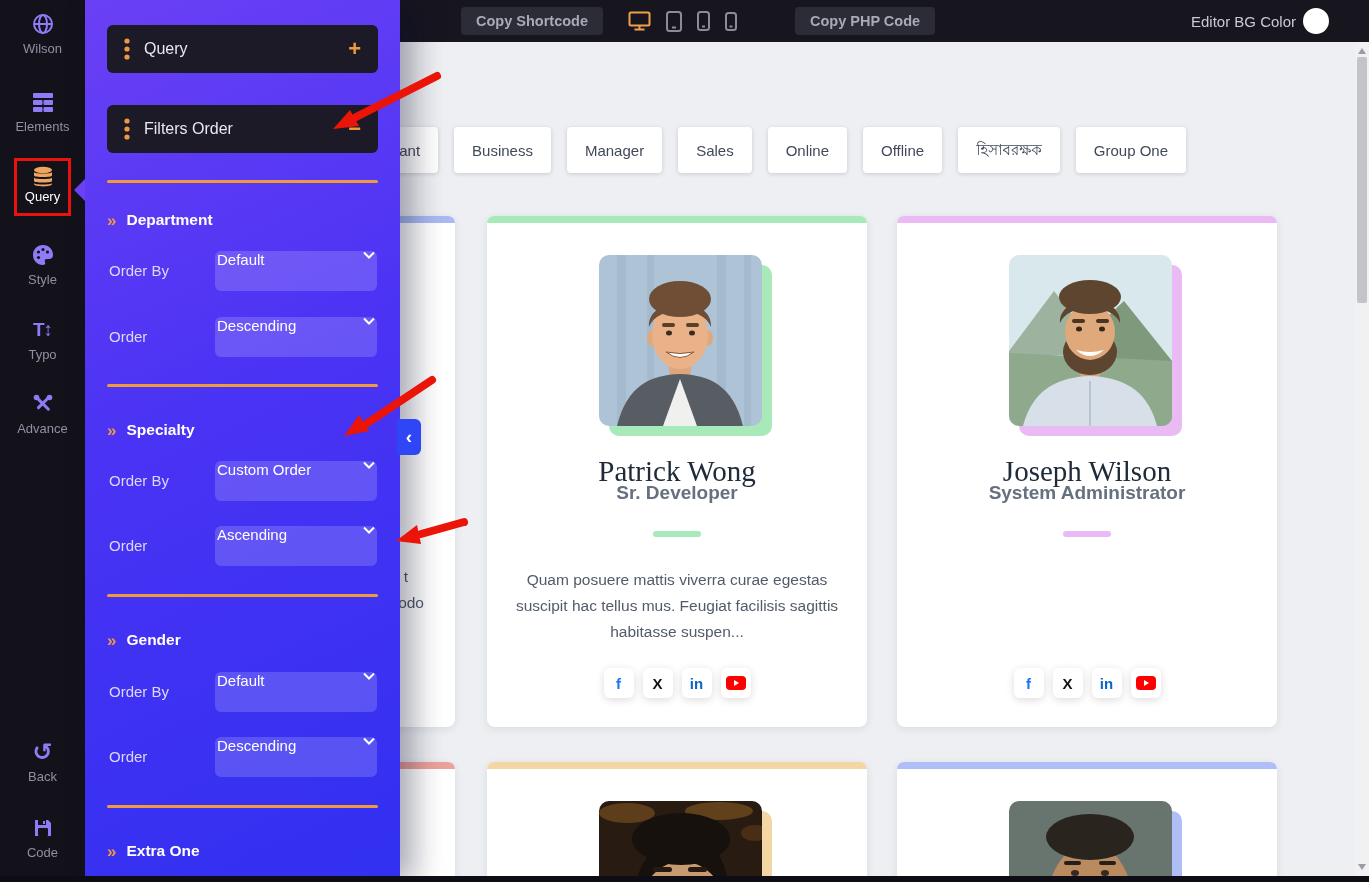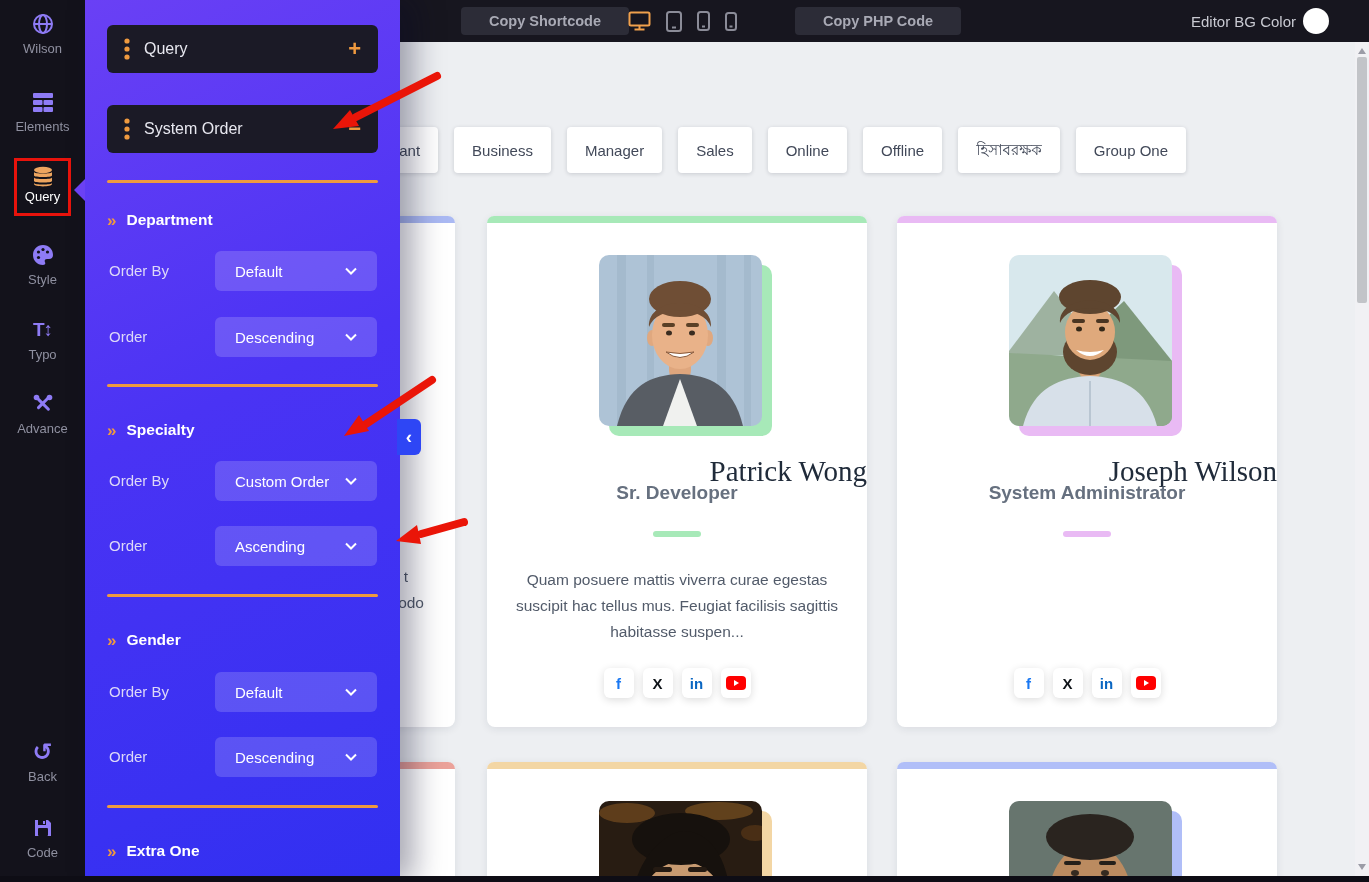--- a/index.html
+++ b/index.html
@@ -5,21 +5,21 @@
   html,body{margin:0;padding:0;}
   body{
     width:1369px;height:882px;overflow:hidden;position:relative;
     background:#edeff2;
     font-family:"Liberation Sans","DejaVu Sans",sans-serif;
   }
   
   .topbar{position:absolute;left:0;top:0;width:1369px;height:42px;background:#17161f;z-index:2;}
   .tb-btn{position:absolute;top:7px;height:28px;background:#2c2c37;color:#a9aab5;
     font-size:14.5px;font-weight:bold;border-radius:4px;display:flex;align-items:center;
-    padding:0 28px;cursor:pointer;}
+    padding:0 15px;cursor:pointer;}
   .devices{position:absolute;left:628px;top:0;height:42px;display:flex;align-items:center;gap:15px;}
   .dev{display:flex;align-items:center;justify-content:center;cursor:pointer;}
   .editorbg-label{position:absolute;left:1191px;top:0;height:42px;display:flex;align-items:center;
     color:#c9cad2;font-size:15px;}
   .bg-swatch{position:absolute;left:1303px;top:8px;width:26px;height:26px;border-radius:50%;
     background:#ffffff;cursor:pointer;}
   
   .content-bg{position:absolute;left:0;top:42px;right:0;bottom:0;background:#edeff2;z-index:1;}
   .tabs{position:absolute;left:327px;top:127px;display:flex;gap:16px;z-index:1;}
   .tab{height:46px;background:#ffffff;border-radius:4px;box-shadow:0 1px 4px rgba(15,20,40,.16);
@@ -28,21 +28,21 @@
   .card{position:absolute;width:380px;background:#ffffff;border-radius:8px;
     box-shadow:0 2px 8px rgba(20,30,60,.09);text-align:center;z-index:1;}
   .card-top{position:absolute;left:0;top:0;width:100%;height:7px;background:var(--accent);
     border-radius:8px 8px 0 0;}
   .photo-shadow{position:absolute;left:122px;top:49px;width:163px;height:171px;border-radius:10px;
     background:var(--accent);}
   .photo{position:absolute;left:112px;top:39px;width:163px;height:171px;border-radius:10px;
     overflow:hidden;}
   .photo svg{display:block;}
   .name{position:absolute;left:0;top:239px;width:100%;margin:0;font-weight:normal;
-    font-family:"Liberation Serif","DejaVu Serif",serif;font-size:29px;color:#202b3a;text-align:right;}
+    font-family:"Liberation Serif","DejaVu Serif",serif;font-size:29px;color:#202b3a;}
   .role{position:absolute;left:0;top:266px;width:100%;font-size:19px;font-weight:bold;color:#66707f;}
   .mini-divider{position:absolute;left:166px;top:315px;width:48px;height:6px;border-radius:3px;
     background:var(--accent);}
   .desc{position:absolute;left:25px;top:351px;width:330px;margin:0;font-size:15.5px;line-height:26px;
     color:#525b6a;}
   .socials{position:absolute;left:0;top:452px;width:100%;display:flex;justify-content:center;gap:9px;}
   .social{width:30px;height:30px;border-radius:6px;background:#fff;
     box-shadow:0 2px 8px rgba(0,0,0,.14);display:flex;align-items:center;justify-content:center;
     font-size:15px;font-weight:bold;color:var(--sc);cursor:pointer;text-decoration:none;}
   .frag{position:absolute;font-size:15.5px;color:#525b6a;}
@@ -65,22 +65,22 @@
   .acc{position:absolute;left:22px;width:271px;height:48px;background:#1b1a26;border-radius:6px;
     display:flex;align-items:center;padding:0 17px;box-sizing:border-box;cursor:pointer;}
   .acc-label{color:#e8e8f0;font-size:16px;margin-left:14px;}
   .acc-toggle{margin-left:auto;color:#f09a3f;font-size:22px;font-weight:bold;line-height:20px;}
   .pdivider{position:absolute;left:22px;width:271px;height:3px;background:#ef9a3f;border-radius:2px;}
   .group-title{position:absolute;left:22px;display:flex;align-items:center;gap:10px;
     color:#ffffff;font-weight:bold;font-size:15.5px;}
   .chev2{color:#f09a3f;font-weight:800;font-size:17px;line-height:15px;}
   .field-label{position:absolute;left:24px;color:#ddd8f8;font-size:15px;}
   .pselect{position:absolute;left:130px;width:162px;height:40px;background:rgba(255,255,255,.17);
-    border-radius:6px;color:#ffffff;font-size:15px;display:flex;align-items:center;
-    padding:0 20px;box-sizing:border-box;cursor:pointer;}
+    border-radius:6px;color:#ffffff;font-size:15px;display:flex;
+    padding:0 2px;box-sizing:border-box;cursor:pointer;}
   .pselect .chev{margin-left:auto;display:flex;}
   .collapse-btn{position:absolute;left:312px;top:419px;width:24px;height:36px;background:#2e46f5;
     border-radius:0 6px 6px 0;color:#ffffff;display:flex;align-items:center;justify-content:center;
     font-size:19px;font-weight:bold;cursor:pointer;}
   
   .scroll-track{position:absolute;right:0;top:42px;width:14px;bottom:0;background:#f1f1f4;z-index:3;}
   .scroll-arrow{position:absolute;left:3px;width:0;height:0;cursor:pointer;}
   .scroll-arrow.up{top:6px;border-left:4.5px solid transparent;border-right:4.5px solid transparent;
     border-bottom:6px solid #9b9ca6;}
   .scroll-arrow.down{top:822px;border-left:4.5px solid transparent;border-right:4.5px solid transparent;
@@ -379,21 +379,21 @@
     <span class="acc-label">Query</span>
     <span class="acc-toggle">+</span>
   </div>
 
   <div class="acc" style="top:105px">
     <svg width="6" height="22" viewBox="0 0 6 22">
       <circle cx="3" cy="3" r="2.6" fill="#f09a3f"></circle>
         <circle cx="3" cy="11" r="2.6" fill="#f09a3f"></circle>
         <circle cx="3" cy="19" r="2.6" fill="#f09a3f"></circle>
     </svg>
-    <span class="acc-label">System Order</span>
+    <span class="acc-label">Filters Order</span>
     <span class="acc-toggle">−</span>
   </div>
 
   <div class="pdivider" style="top:180px"></div>
   <div class="group-title" style="top:211px">
     <span class="chev2">»</span>
     <span>Department</span>
   </div>
   <div class="field-label" style="top:262px">Order By</div>
   <div class="pselect" style="top:251px">

